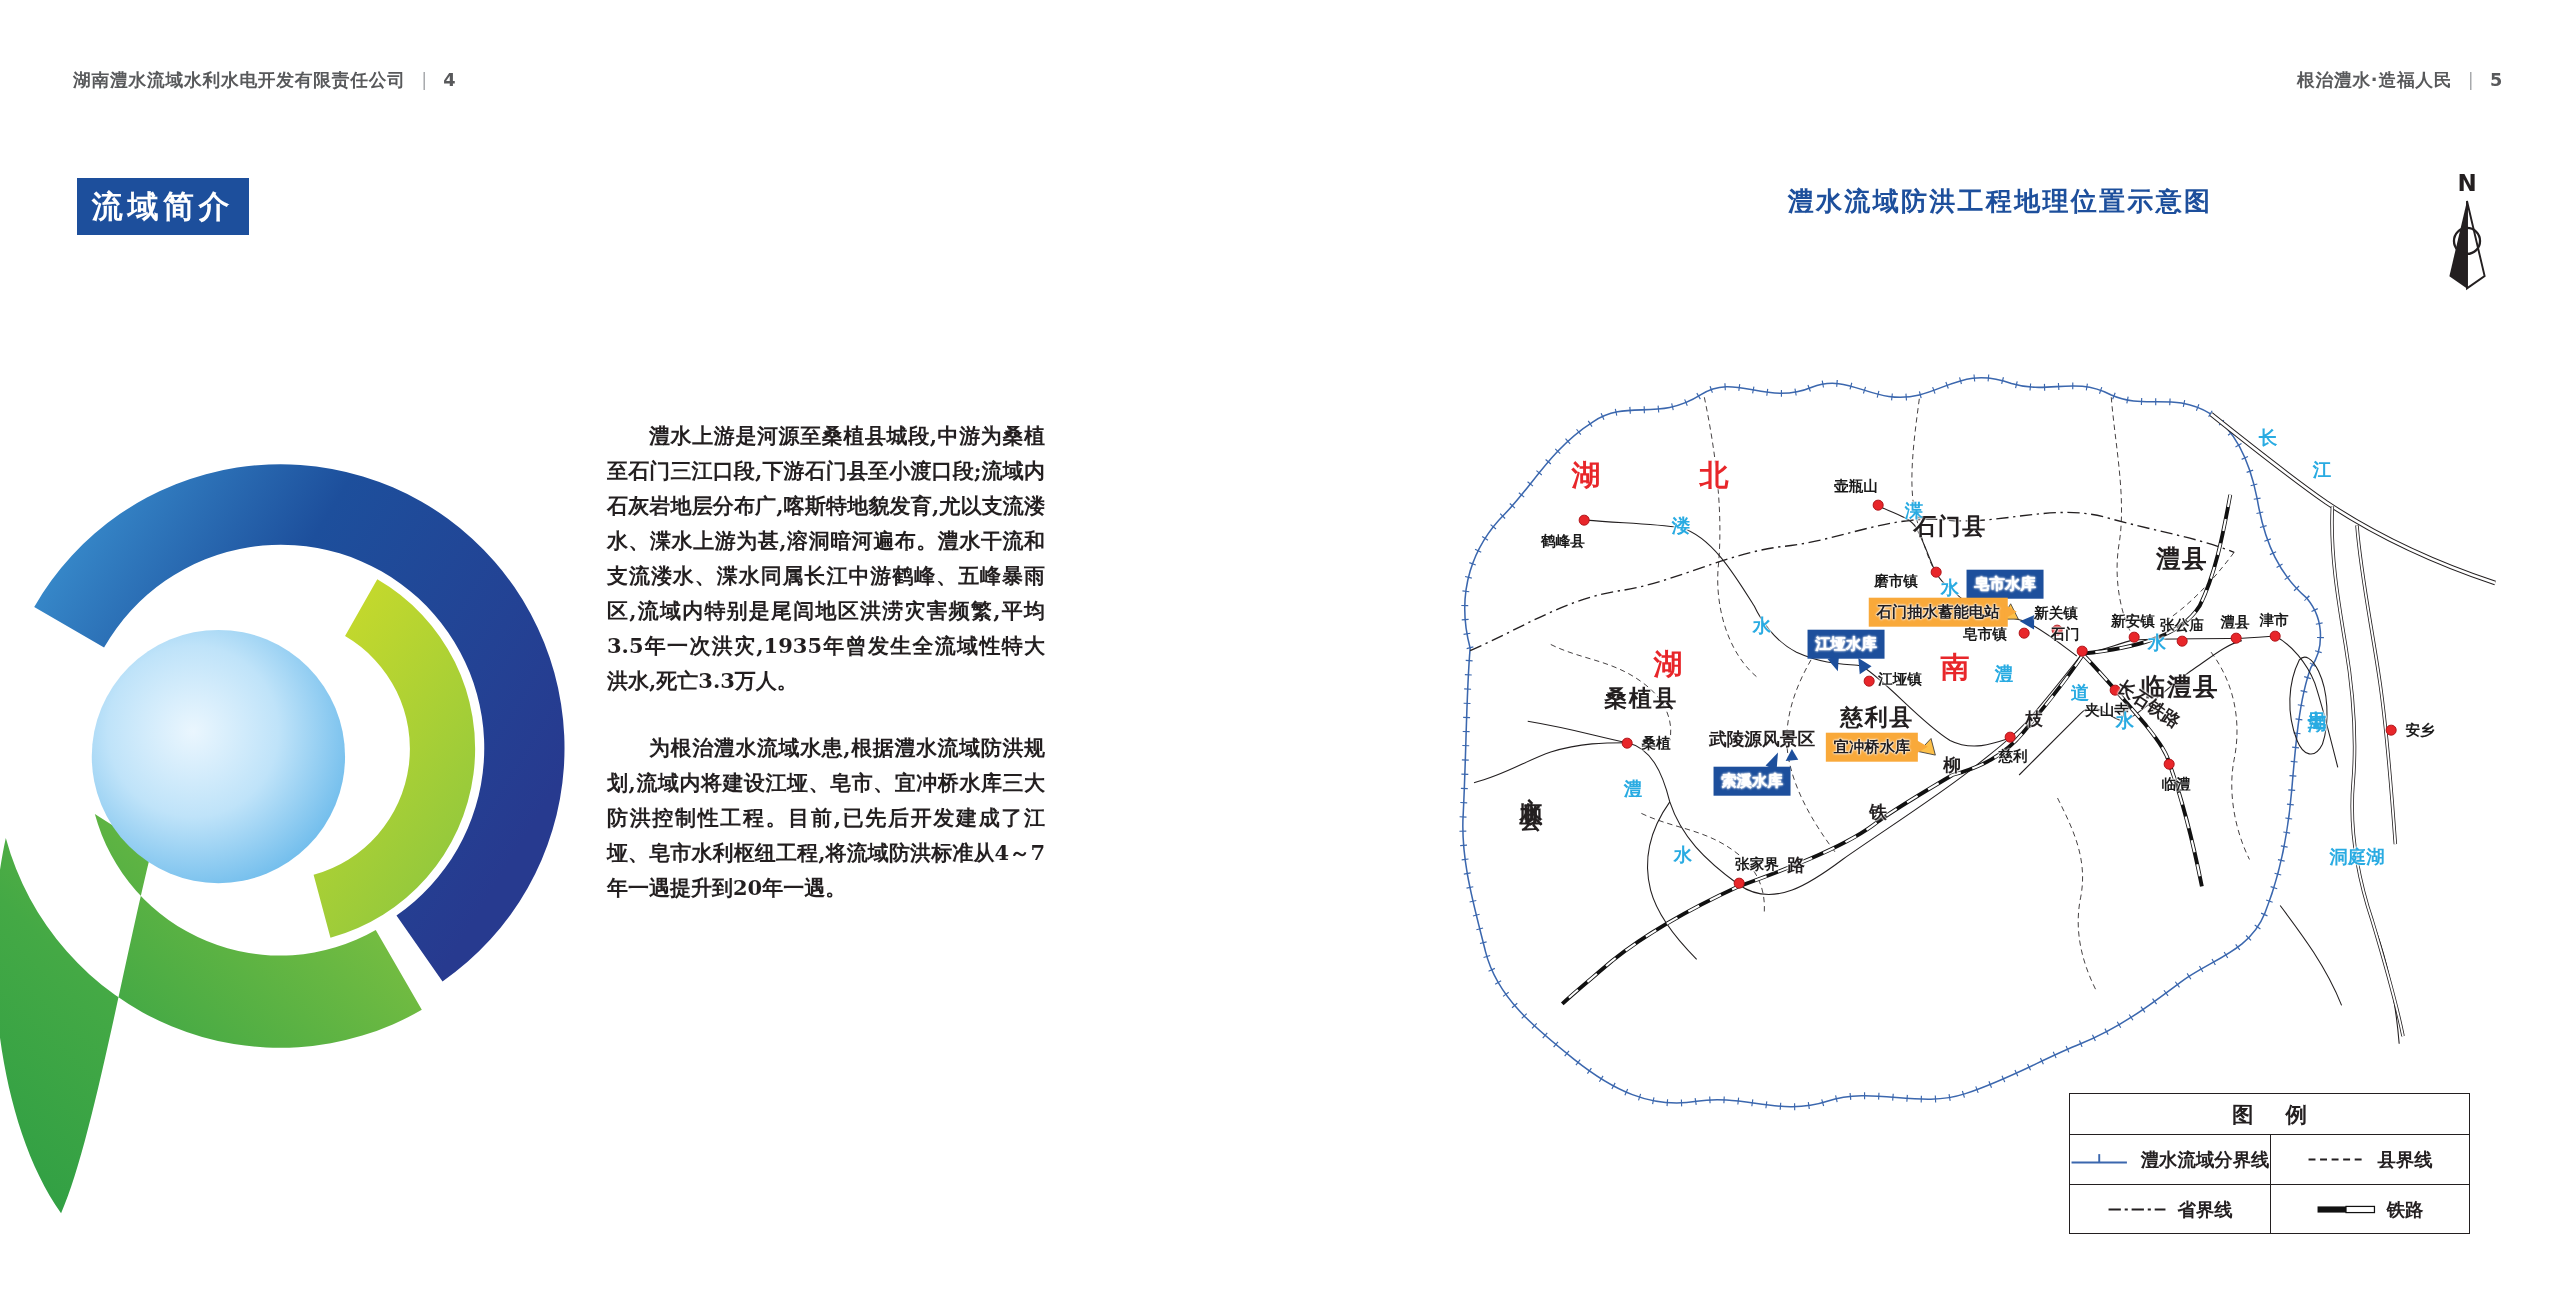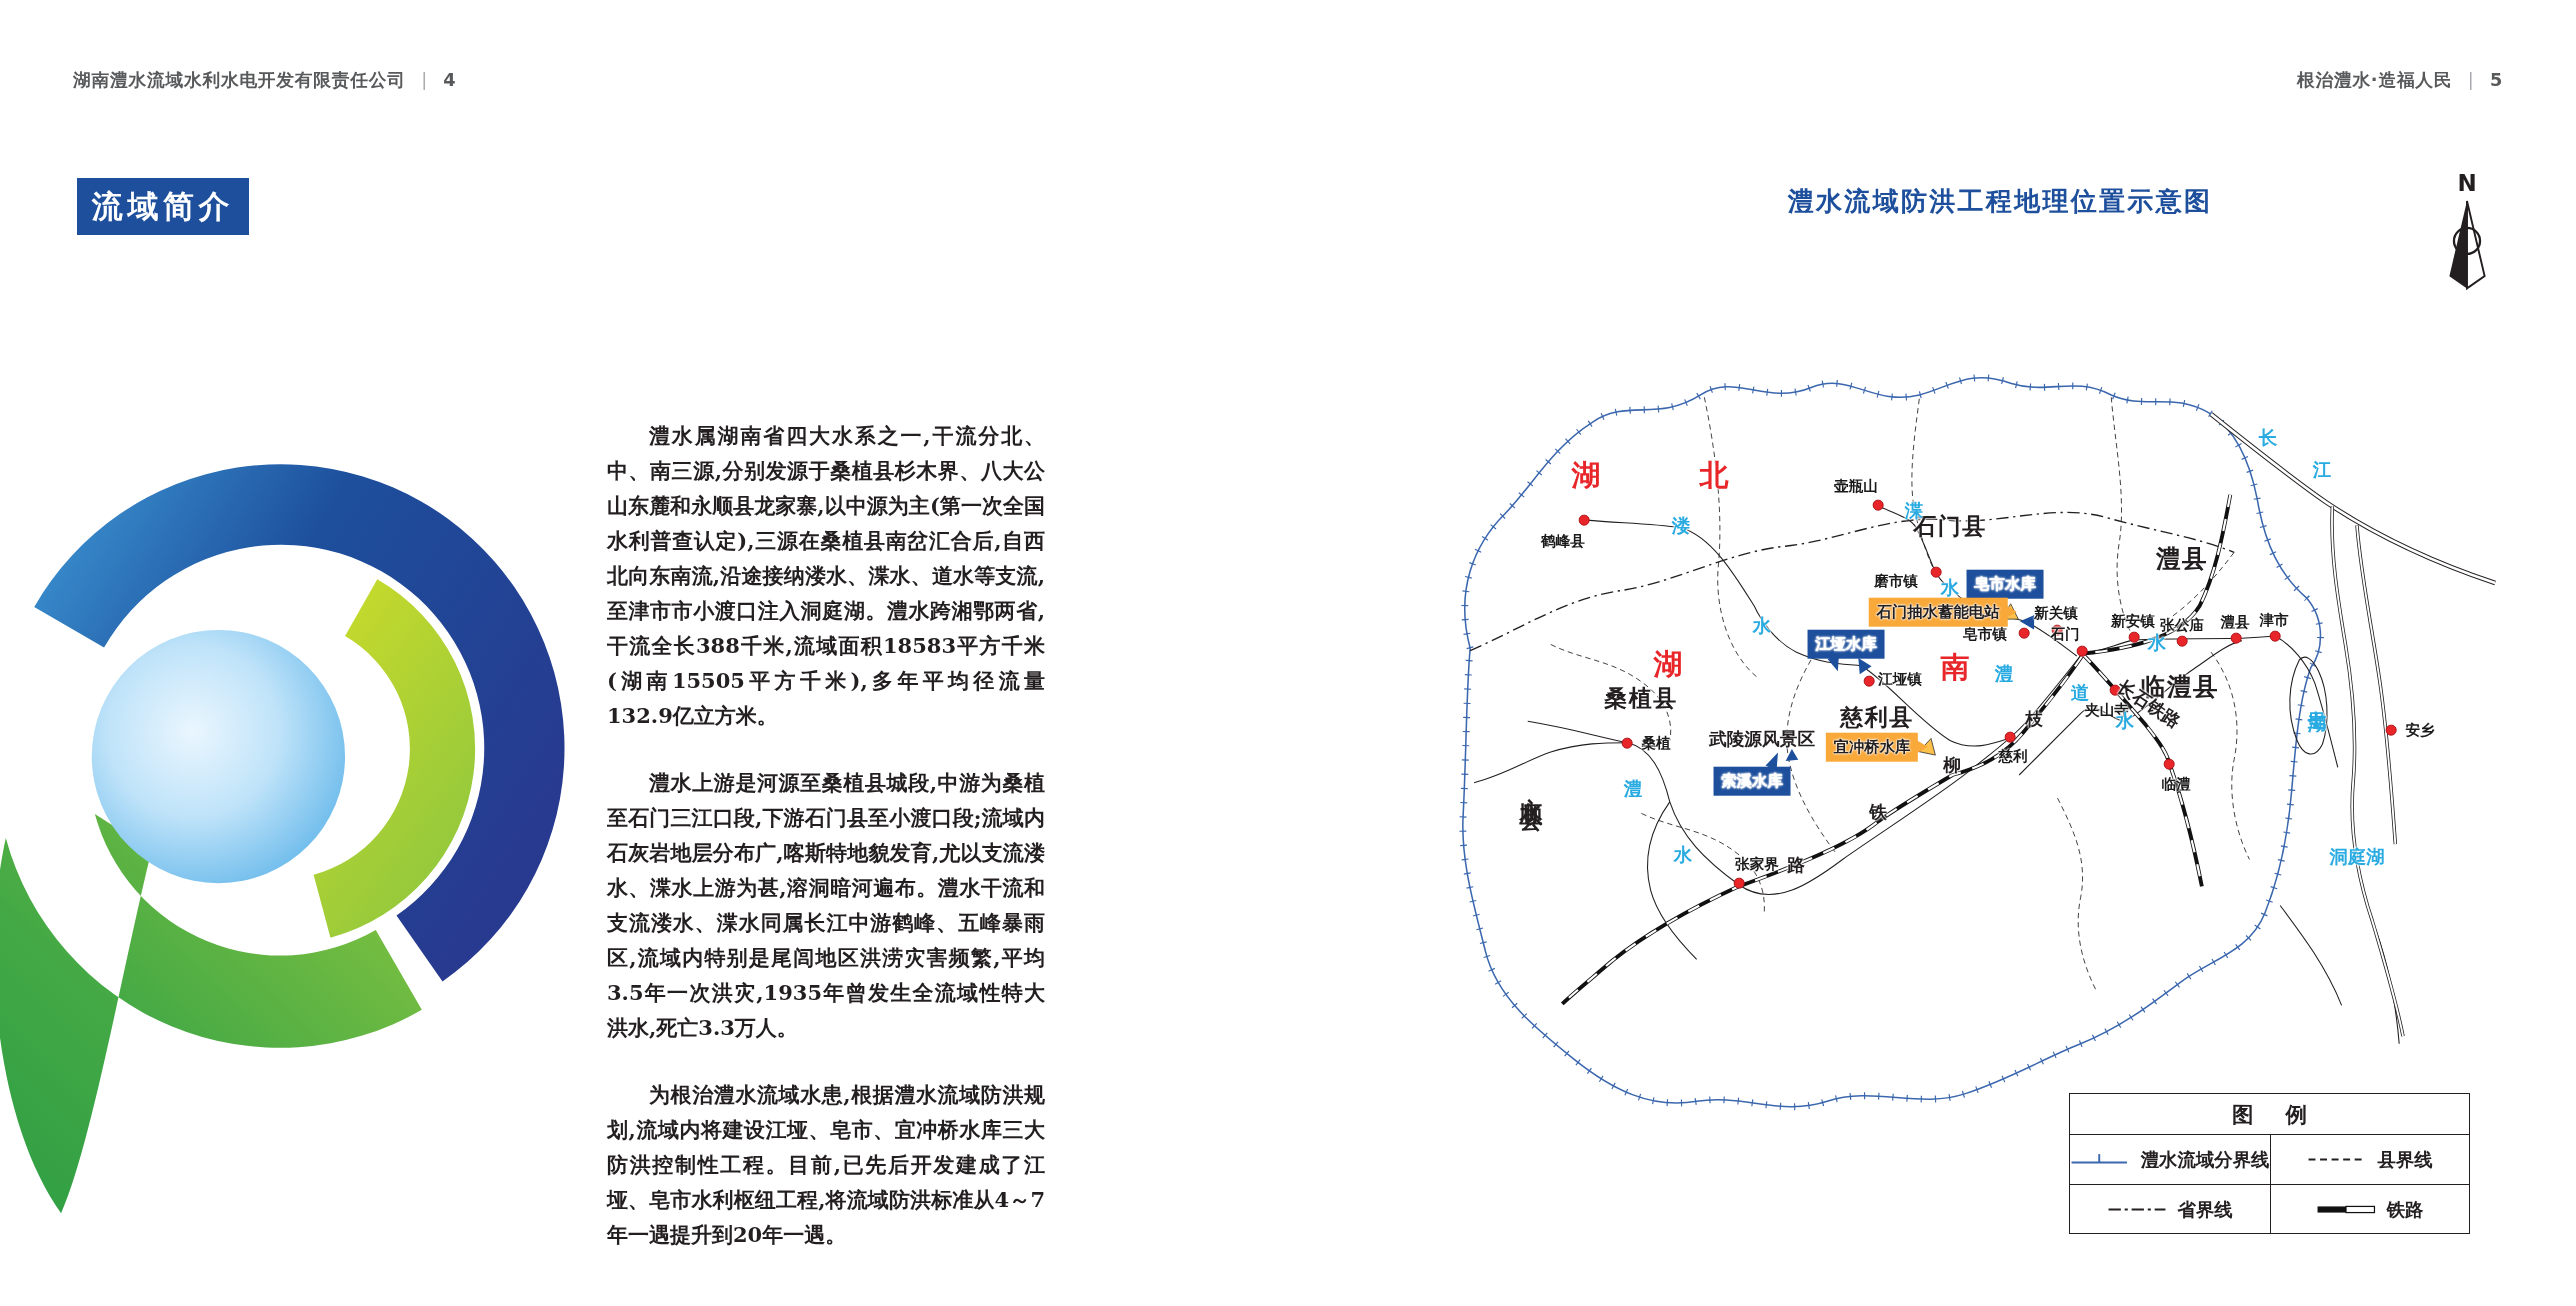--- a/index.html
+++ b/index.html
@@ -114,21 +114,20 @@
     <path d="M55,250 A370,370 0 1 1 587,738 L527,652 A265,265 0 1 0 146,303 Z" fill="url(#gBlue)"></path>
 
     <path d="M502,214 A255,255 0 0 1 441,681 L419,599 A170,170 0 0 0 460,288 Z" fill="url(#gLime)"></path>
 
     <path d="M560,755 A370,370 0 0 1 18,531 C-15,680 5,900 90,1020 C130,930 170,700 208,547 L134,500 A250,250 0 0 0 500,651 Z" fill="url(#gGreen)" transform="translate(0,20)"></path>
 
     <circle cx="295" cy="445" r="165" fill="url(#gBall)"></circle>
   </svg>
 
   <div id="body-text">
-    <p>澧水属湖南省四大水系之一,干流分北、中、南三源,分别发源于桑植县杉木界、八大公山东麓和永顺县龙家寨,以中源为主(第一次全国水利普查认定),三源在桑植县南岔汇合后,自西北向东南流,沿途接纳溇水、渫水、道水等支流,至津市市小渡口注入洞庭湖。澧水跨湘鄂两省,干流全长388千米,流域面积18583平方千米(湖南15505平方千米),多年平均径流量132.9亿立方米。</p>
     <p>澧水上游是河源至桑植县城段,中游为桑植至石门三江口段,下游石门县至小渡口段;流域内石灰岩地层分布广,喀斯特地貌发育,尤以支流溇水、渫水上游为甚,溶洞暗河遍布。澧水干流和支流溇水、渫水同属长江中游鹤峰、五峰暴雨区,流域内特别是尾闾地区洪涝灾害频繁,平均3.5年一次洪灾,1935年曾发生全流域性特大洪水,死亡3.3万人。</p>
     <p>为根治澧水流域水患,根据澧水流域防洪规划,流域内将建设江垭、皂市、宜冲桥水库三大防洪控制性工程。目前,已先后开发建成了江垭、皂市水利枢纽工程,将流域防洪标准从4～7年一遇提升到20年一遇。</p>
   </div>
 
   <div id="map-title">澧水流域防洪工程地理位置示意图</div>
 
   <div id="north">
     <span class="n-letter">N</span>
     <svg width="46" height="95" viewBox="0 0 60 124">
       <polygon points="30,4 30,118 7,102" fill="#231f20"></polygon>

